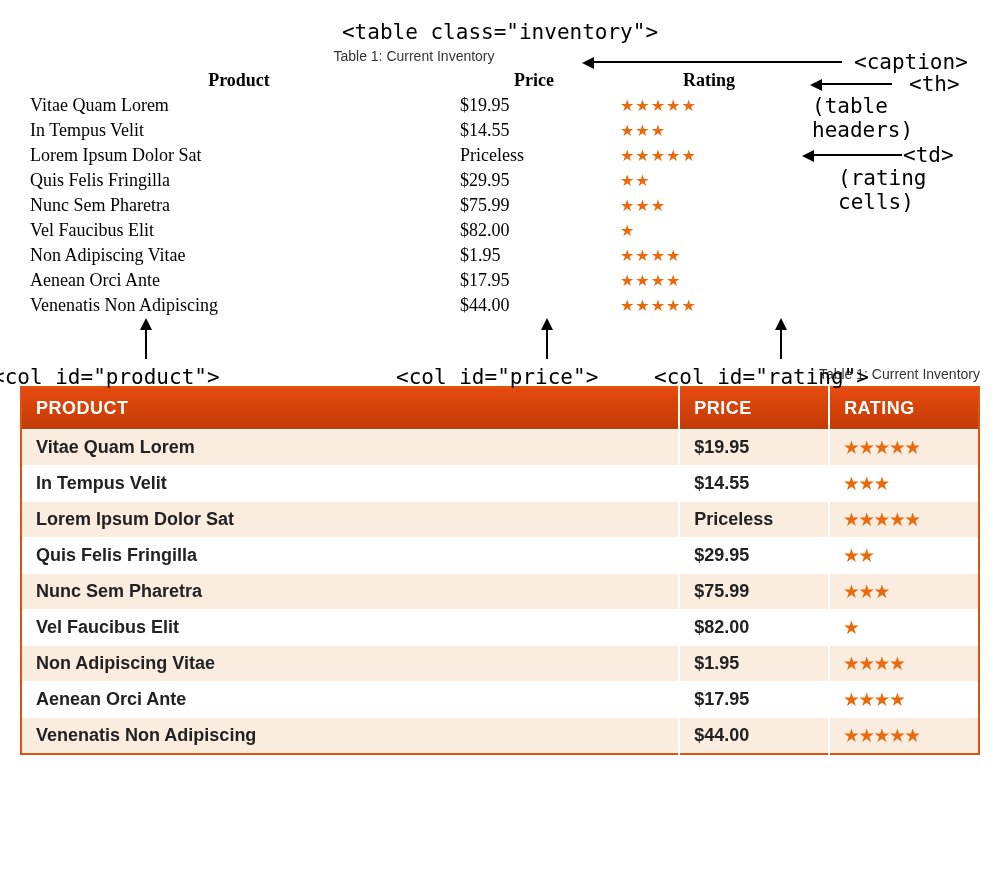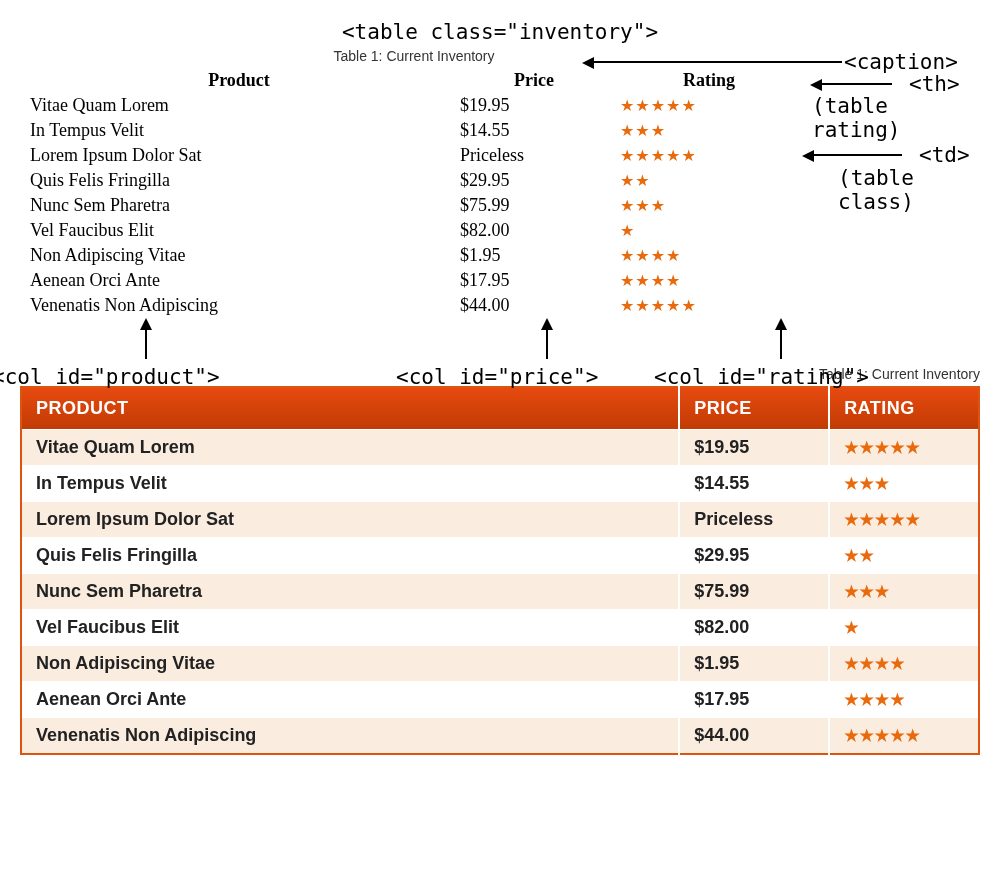--- a/index.html
+++ b/index.html
@@ -210,36 +210,36 @@
           <td>Venenatis Non Adipiscing</td>
           <td>$44.00</td>
           <td class="rating"><span class="star">★★★★★</span></td>
         </tr>
       </tbody>
   </table>
 
   <div class="anno" style="top:2px; left:570px; display:flex; align-items:center;">
     <span class="arrow-left"></span>
     <span class="arrow-line-h" style="width:250px;"></span>
-    <span class="code" style="margin-left:2px;text-align:right;">&lt;caption&gt;</span>
+    <span class="code" style="margin-left:12px;text-align:right;">&lt;caption&gt;</span>
   </div>
 
   <div class="anno" style="top:24px; left:798px; display:flex; align-items:center;">
     <span class="arrow-left"></span>
     <span class="arrow-line-h" style="width:72px;"></span>
     <span class="code" style="margin-left:17px;">&lt;th&gt;</span>
   </div>
-  <div class="anno code" style="top:46px; left:800px;">(table rating)</div>
+  <div class="anno code" style="top:46px; left:800px;">(table headers)</div>
 
   <div class="anno" style="top:95px; left:790px; display:flex; align-items:center;">
     <span class="arrow-left"></span>
     <span class="arrow-line-h" style="width:90px;"></span>
-    <span class="code" style="margin-left:17px;">&lt;td&gt;</span>
-  </div>
-  <div class="anno code" style="top:118px; left:826px;">(table class)</div>
+    <span class="code" style="margin-left:1px;">&lt;td&gt;</span>
+  </div>
+  <div class="anno code" style="top:118px; left:826px;">(rating cells)</div>
 
   <div class="col-anno" style="top:270px; left:60px;">
     <div class="arrow-stack">
       <span class="arrow-up"></span>
       <span class="arrow-line-v" style="height:30px;"></span>
     </div>
     <div class="code" style="margin-top:6px; margin-left:-80px;">&lt;col id="product"&gt;</div>
   </div>
 
   <div class="col-anno" style="top:270px; left:484px;">

